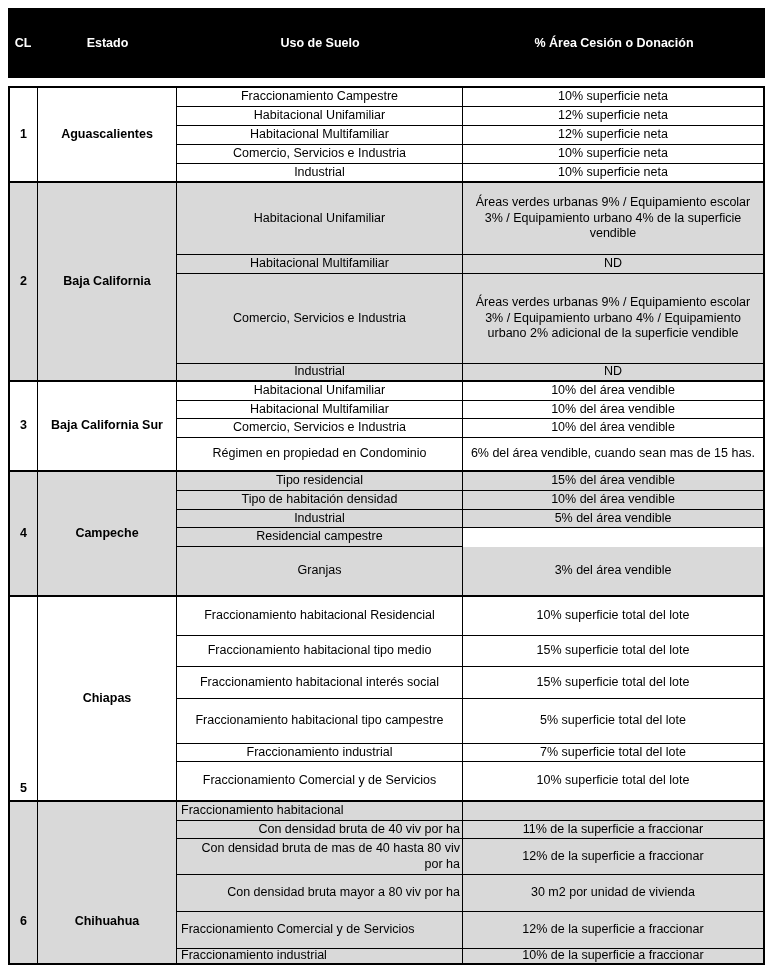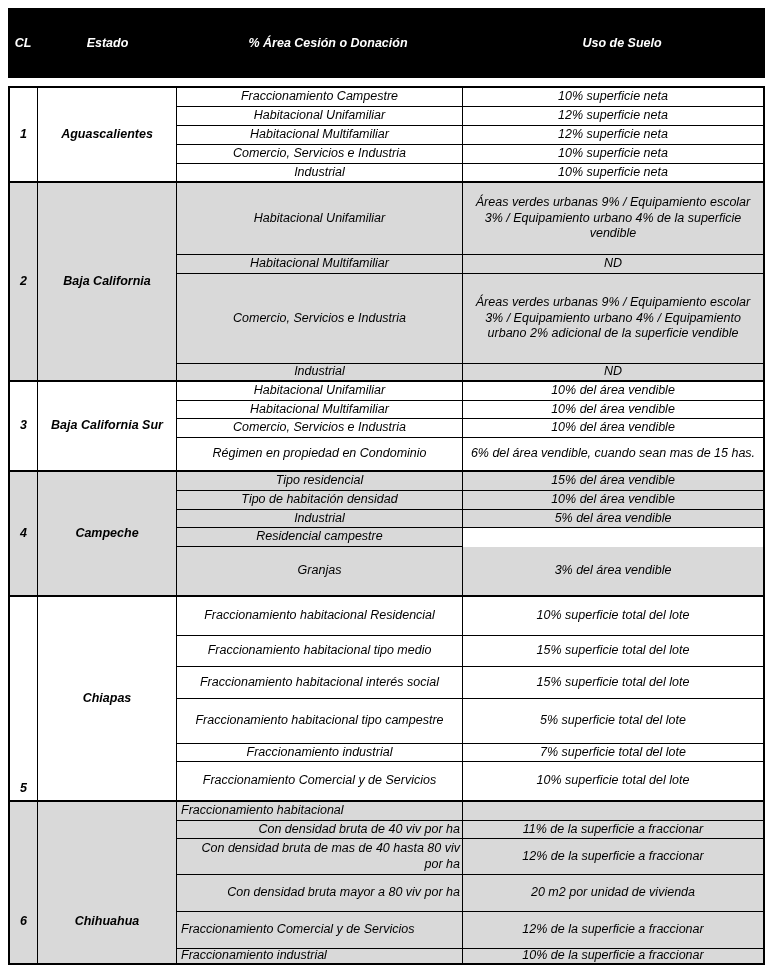--- a/index.html
+++ b/index.html
@@ -1,19 +1,19 @@
 <!DOCTYPE html>
 <html><head>
 <meta charset="utf-8">
 <style>
   * { margin: 0; padding: 0; box-sizing: border-box; }
   html, body { width: 772px; height: 972px; background: #ffffff; overflow: hidden; }
   body { font-family: "Liberation Sans", "DejaVu Sans", sans-serif; color: #000; }
 
-  .page { position: relative; width: 672px; height: 972px; background: #fff; font-style: italic; }
+  .page { position: relative; width: 672px; height: 972px; background: #fff; }
 
   
   .thead {
     position: absolute; left: 8px; top: 8px;
     width: 757px; height: 70px;
     background: #000; color: #fff;
     display: flex; align-items: center;
     font-weight: bold; font-size: 12.5px;
   }
   .thead .hc { text-align: center; }
@@ -53,22 +53,22 @@
   .cell.v-push   { align-items: flex-start; padding-top: 112px; }
 </style>
 </head>
 <body>
 
 <div class="page">
 
   <div class="thead">
     <div class="hc c1">CL</div>
     <div class="hc c2">Estado</div>
+    <div class="hc c3">Uso de Suelo</div>
     <div class="hc c4">% Área Cesión o Donación</div>
-    <div class="hc c3">Uso de Suelo</div>
   </div>
 
   <div class="tbody" id="table-body" style="grid-template-rows: 19px 19px 19px 19px 19px 72px 19px 90px 18px 19px 18px 19px 34px 19px 19px 18px 19px 50px 39px 31px 32px 45px 18px 40px 19px 18px 36px 37px 37px 14px;">
       <div class="cell cl sec-end" style="grid-area: 1 / 1 / span 5;">1</div>
       <div class="cell estado sec-end" style="grid-area: 1 / 2 / span 5; text-align: right;">Aguascalientes</div>
       <div class="cell uso" style="grid-area: 1 / 3; text-align: center;">Fraccionamiento Campestre</div>
       <div class="cell valor" style="grid-area: 1 / 4;">10% superficie neta</div>
       <div class="cell uso" style="grid-area: 2 / 3;">Habitacional Unifamiliar</div>
       <div class="cell valor" style="grid-area: 2 / 4;">12% superficie neta</div>
       <div class="cell uso" style="grid-area: 3 / 3;">Habitacional Multifamiliar</div>
@@ -124,20 +124,20 @@
       <div class="cell valor sec-end" style="grid-area: 24 / 4;">10% superficie total del lote</div>
       <div class="cell cl shaded sec-end tab-last v-push" style="grid-area: 25 / 1 / span 6;">6</div>
       <div class="cell estado shaded sec-end tab-last v-push" style="grid-area: 25 / 2 / span 6;">Chihuahua</div>
       <div class="cell uso shaded align-left" style="grid-area: 25 / 3;">Fraccionamiento habitacional</div>
       <div class="cell valor shaded" style="grid-area: 25 / 4;"></div>
       <div class="cell uso shaded align-right" style="grid-area: 26 / 3;">Con densidad bruta de 40 viv por ha</div>
       <div class="cell valor shaded" style="grid-area: 26 / 4;">11% de la superficie a fraccionar</div>
       <div class="cell uso shaded align-right" style="grid-area: 27 / 3;">Con densidad bruta de mas de 40 hasta 80 viv por ha</div>
       <div class="cell valor shaded" style="grid-area: 27 / 4;">12% de la superficie a fraccionar</div>
       <div class="cell uso shaded align-right" style="grid-area: 28 / 3;">Con densidad bruta mayor a 80 viv por ha</div>
-      <div class="cell valor shaded" style="grid-area: 28 / 4;">20 m2 por unidad de vivienda</div>
+      <div class="cell valor shaded" style="grid-area: 28 / 4;">30 m2 por unidad de vivienda</div>
       <div class="cell uso shaded align-left" style="grid-area: 29 / 3;">Fraccionamiento Comercial y de Servicios</div>
       <div class="cell valor shaded" style="grid-area: 29 / 4;">12% de la superficie a fraccionar</div>
       <div class="cell uso shaded sec-end tab-last align-left" style="grid-area: 30 / 3;">Fraccionamiento industrial</div>
       <div class="cell valor shaded sec-end tab-last" style="grid-area: 30 / 4;">10% de la superficie a fraccionar</div>
     </div>
 
 </div>
 
 </body></html>

